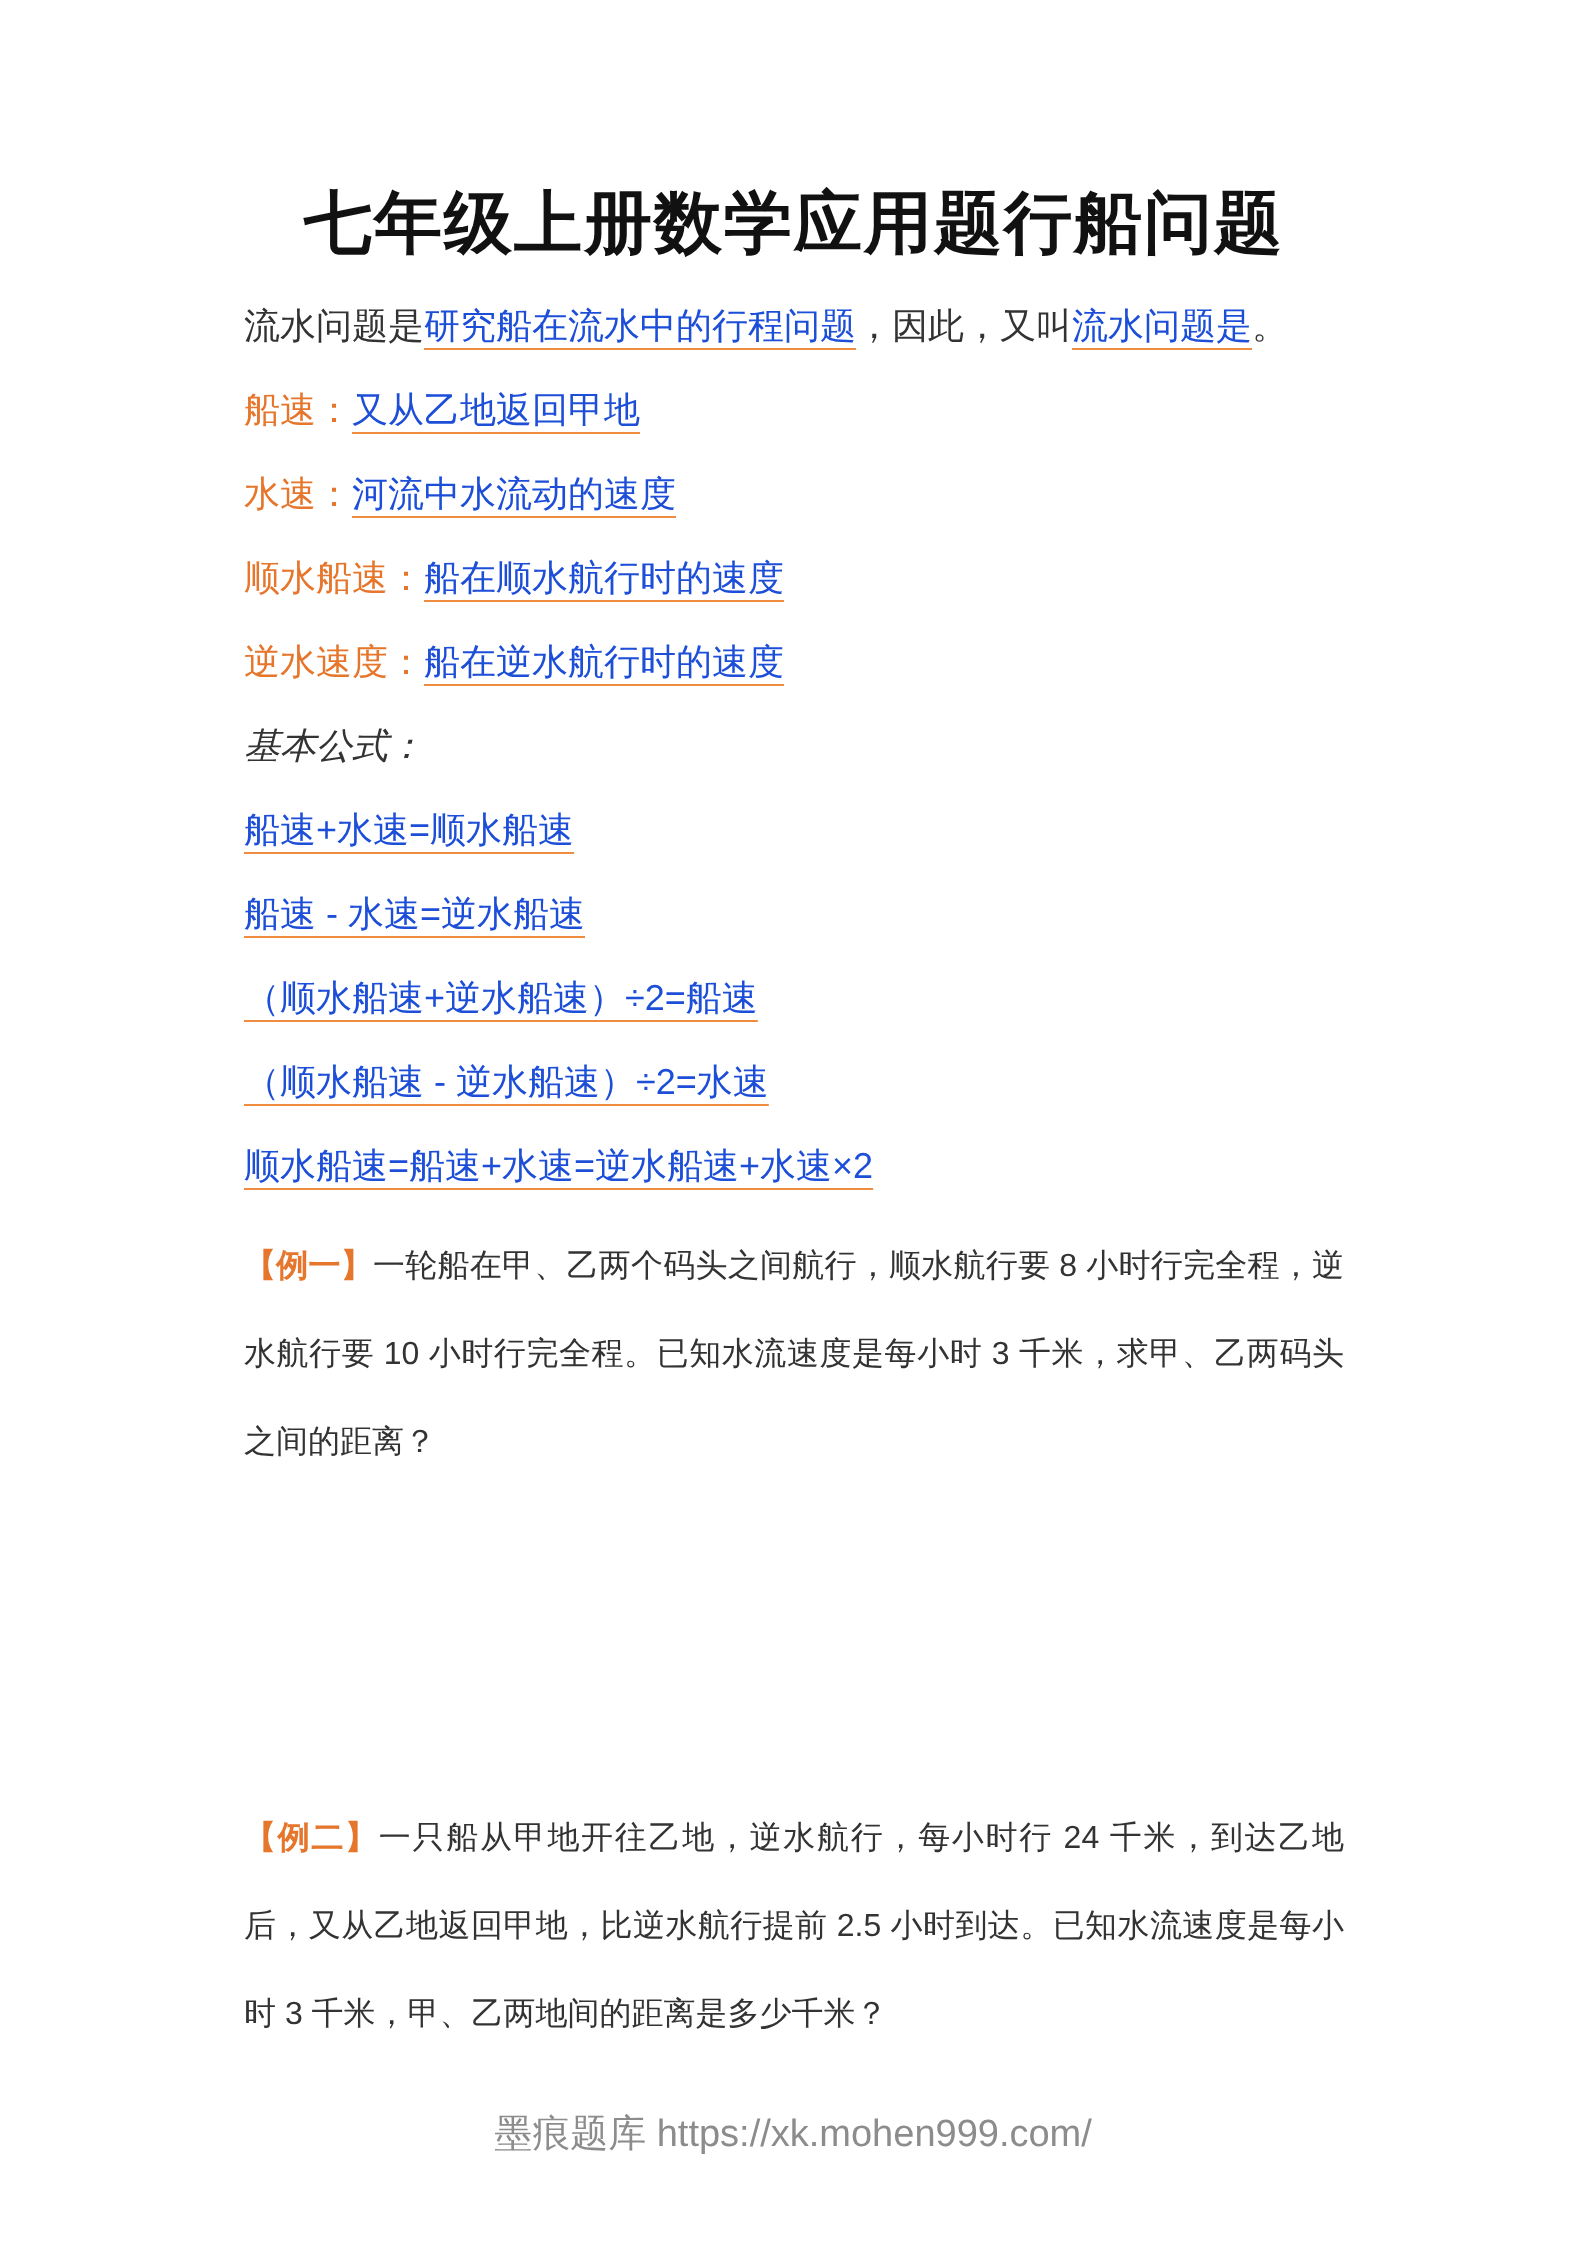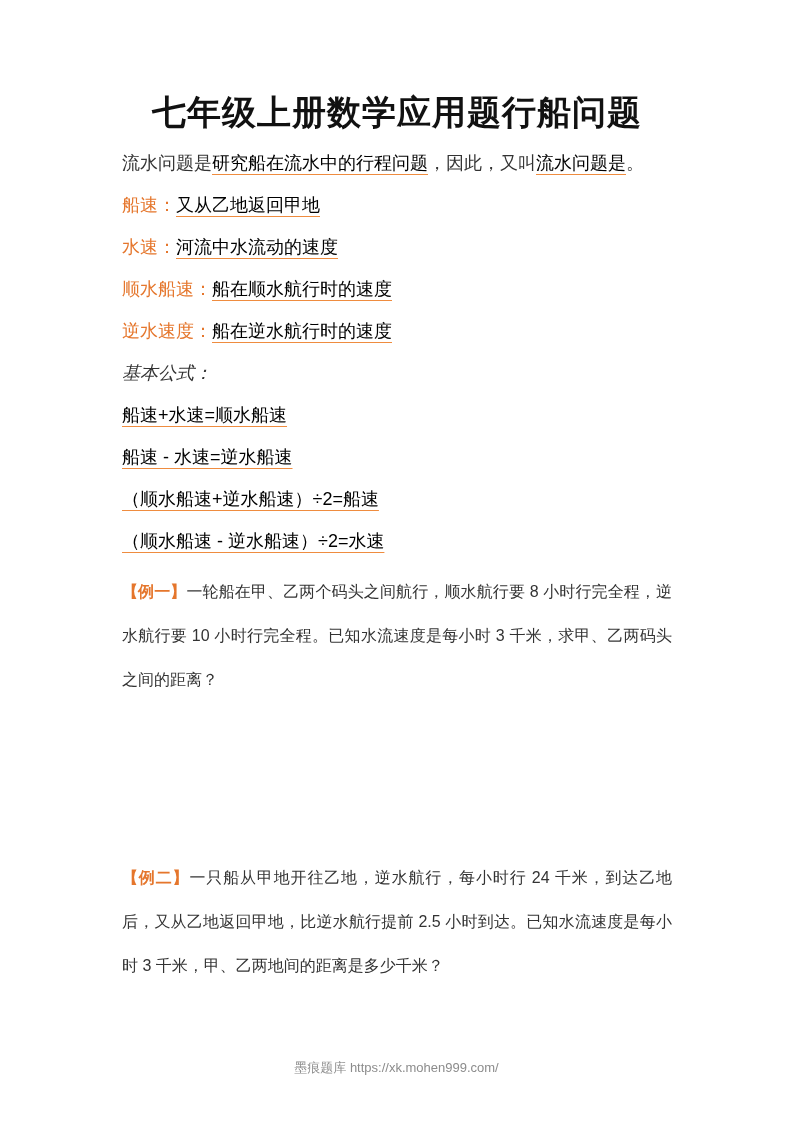--- a/index.html
+++ b/index.html
@@ -30,21 +30,21 @@
   .para, .def-line, .formula-line, .heading-line {
     font-size: 18px;
     line-height: 26px;
     margin: 0 0 16px 0;
   }
   .accent-bold {
     color: #E5762C;
     font-weight: 400;
   }
   .u-link {
-    color: #000000;
+    color: #1d4ed8;
     text-decoration: underline;
     text-underline-offset: 5px;
     text-decoration-thickness: 1px;
     text-decoration-color: #EF8C3F;
   }
   .heading-line {
     color: #333333;
     font-weight: 400;
     font-style: italic;
   }
@@ -59,21 +59,21 @@
     font-weight: 700;
   }
   .example-1 { margin-top: 0px; margin-bottom: 154px; }
   .example-2 { margin-bottom: 0; }
   .footer {
     position: absolute;
     left: 0;
     right: 0;
     top: 1056px;
     text-align: center;
-    font-size: 13px;
+    font-size: 19px;
     color: #8C8C8C;
     line-height: 24px;
   }
 </style>
 </head>
 <body>
 
 <div class="page">
 
   <h1 class="doc-title">七年级上册数学应用题行船问题</h1>
@@ -91,20 +91,21 @@
   <p class="heading-line">基本公式：</p>
 
   <p class="formula-line"><span class="u-link">船速+水速=顺水船速</span></p>
 
   <p class="formula-line"><span class="u-link">船速 - 水速=逆水船速</span></p>
 
   <p class="formula-line"><span class="u-link">（顺水船速+逆水船速）÷2=船速</span></p>
 
   <p class="formula-line"><span class="u-link">（顺水船速 - 逆水船速）÷2=水速</span></p>
 
+  <p class="formula-line"><span class="u-link">顺水船速=船速+水速=逆水船速+水速×2</span></p>
 
   <p class="example example-1"><span class="ex-label">【例一】</span><span>一轮船在甲、乙两个码头之间航行，顺水航行要 8 小时行完全程，逆水航行要 10 小时行完全程。已知水流速度是每小时 3 千米，求甲、乙两码头之间的距离？</span></p>
 
   <p class="example example-2"><span class="ex-label">【例二】</span><span>一只船从甲地开往乙地，逆水航行，每小时行 24 千米，到达乙地后，又从乙地返回甲地，比逆水航行提前 2.5 小时到达。已知水流速度是每小时 3 千米，甲、乙两地间的距离是多少千米？</span></p>
 
   <div class="footer">墨痕题库 https://xk.mohen999.com/</div>
 
 </div>
 
 </body></html>

